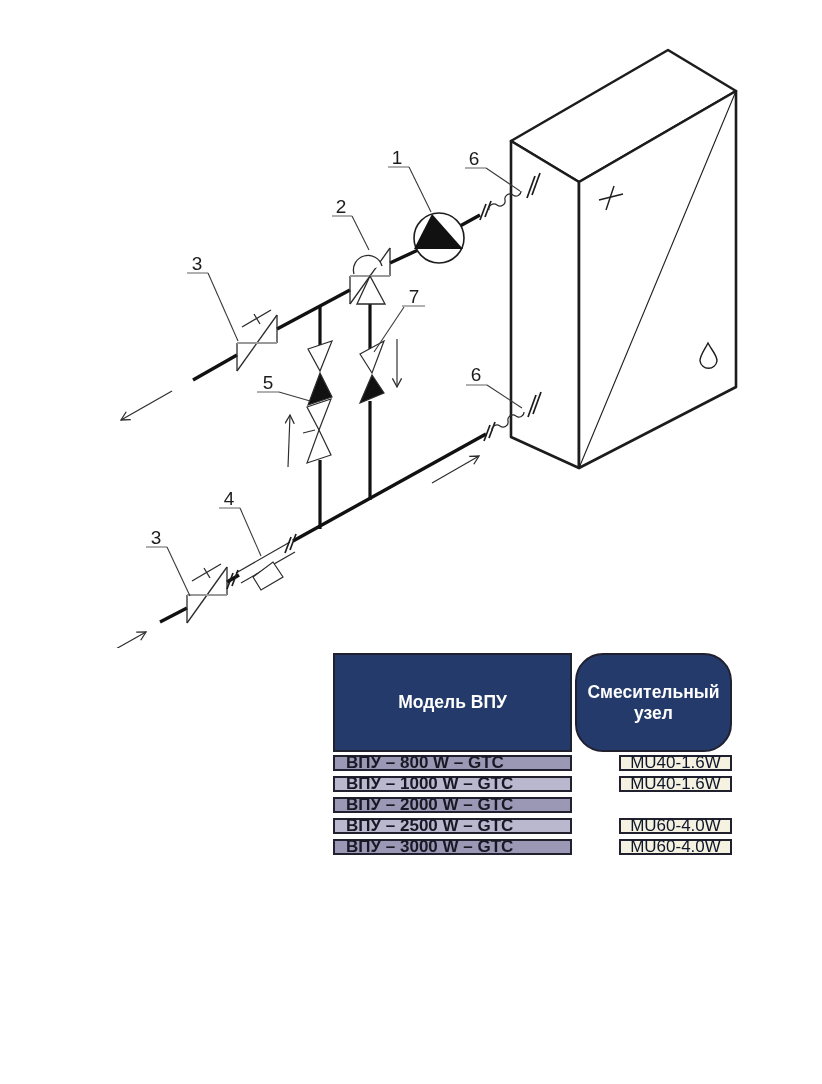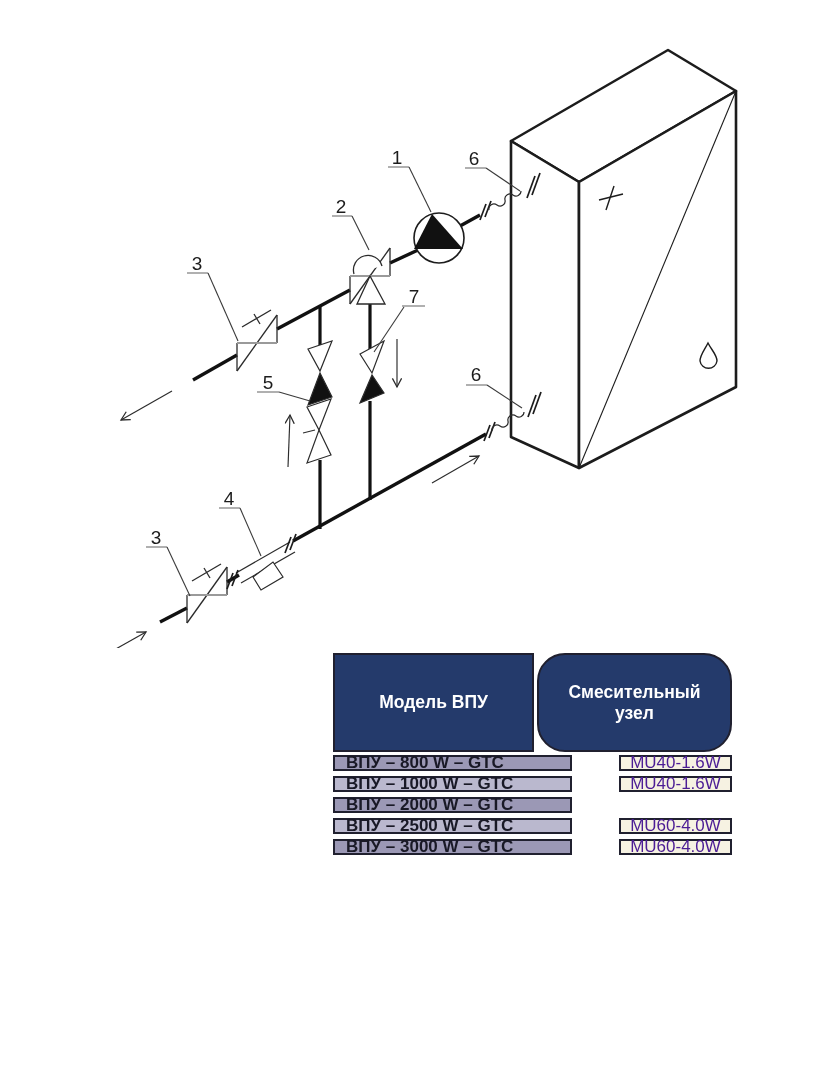--- a/index.html
+++ b/index.html
@@ -5,29 +5,29 @@
   html,body{margin:0;padding:0;background:#fff;}
   .page{position:relative;width:822px;height:1084px;background:#fff;overflow:hidden;
         font-family:"Liberation Sans",sans-serif;}
   .diagram{position:absolute;left:0;top:0;}
   .diagram text{font-family:"Liberation Sans",sans-serif;}
   .vpu-table{position:absolute;left:333px;top:653px;width:399px;}
   .thead{display:flex;gap:3px;height:99px;margin-bottom:3px;}
   .th{background:var(--header-bg,#243a6b);border:2px solid var(--table-border,#20202f);
       color:#fff;font-weight:bold;font-size:17.5px;display:flex;align-items:center;
       justify-content:center;text-align:center;line-height:1.2;box-sizing:border-box;}
-  .th-model{width:201px;}
+  .th-model{width:239px;}
   .th-unit{flex:1;padding:0 8px;border-radius:28px;}
   .t-row{display:flex;gap:13px;height:16px;margin-bottom:5px;}
   .model-cell{width:239px;box-sizing:border-box;border:2px solid var(--table-border,#20202f);
       background:var(--row-light,#bab8ce);font-weight:bold;font-size:17px;color:#191926;
       display:flex;align-items:center;padding-left:11px;}
   .t-row:nth-child(even) .model-cell{background:var(--row-dark,#9b98b5);}
   .unit-cell{flex:1;box-sizing:border-box;border:2px solid var(--table-border,#20202f);
-      background:var(--cell-cream,#f6f2e2);font-size:17px;color:#4c1d95;
+      background:var(--cell-cream,#f6f2e2);font-size:17px;color:#0f172a;
       display:flex;align-items:center;justify-content:center;margin-left:34px;}
 </style>
 </head>
 <body>
 
 <div class="page">
 
   <svg class="diagram" width="822" height="648" viewBox="0 0 822 648">
     <defs>
       <marker id="ah" markerWidth="12" markerHeight="12" refX="8" refY="4.5" orient="auto">

